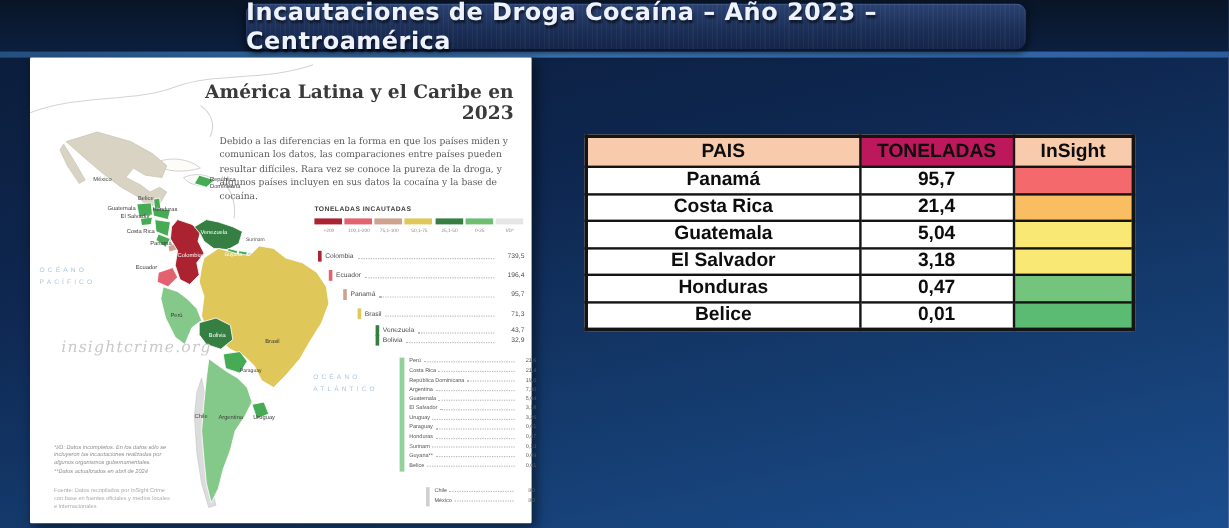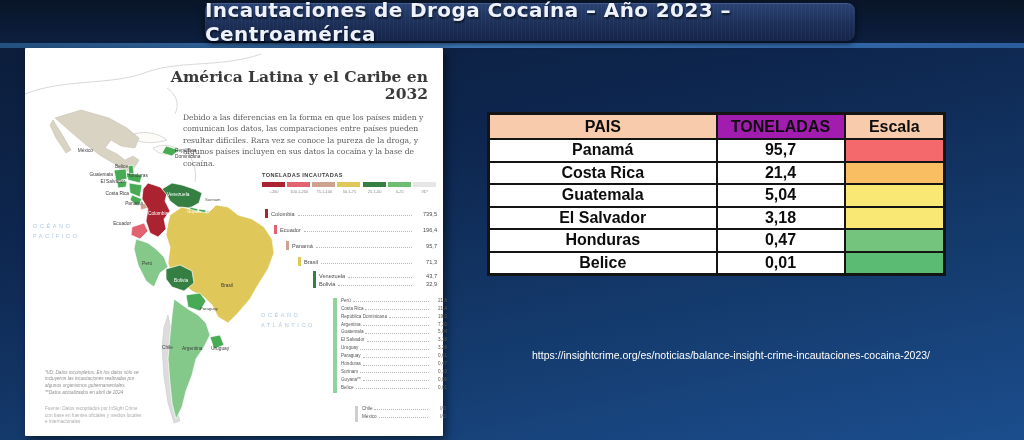--- a/index.html
+++ b/index.html
@@ -126,21 +126,21 @@
     <path class="f-ltgreen data-c" d="M111,191 L123,195 L131,201 L139,209 L143,219 L135,225 L129,239 L121,233 L113,217 L109,201 Z"></path>
     <path class="f-yellow data-c" d="M145,167 L157,159 L171,163 L183,165 L191,157 L203,159 L213,167 L227,171 L239,179 L247,191 L249,205 L243,221 L233,237 L225,251 L213,265 L203,275 L193,269 L187,257 L179,249 L167,243 L157,235 L147,227 L143,215 L145,199 L141,187 L143,175 Z"></path>
     <path class="f-dkgreen data-c" d="M141,221 L155,217 L167,223 L169,235 L159,243 L147,239 L141,231 Z"></path>
     <path class="f-green data-c" d="M161,247 L175,245 L181,253 L175,263 L163,259 Z"></path>
     <path class="f-gray" d="M143,267 L147,287 L145,311 L147,335 L151,359 L155,373 L149,375 L143,355 L139,329 L137,299 L139,279 Z"></path>
     <path class="f-ltgreen data-c" d="M149,251 L163,261 L173,267 L181,275 L185,287 L179,299 L171,311 L167,327 L161,343 L157,359 L151,371 L147,355 L145,335 L143,311 L145,287 L147,267 Z"></path>
     <path class="f-green data-c" d="M185,289 L195,287 L199,297 L189,301 Z"></path>
   </svg>
 
   <div class="map-title">
-    <div>América Latina y el Caribe en 2032</div>
+    <div>América Latina y el Caribe en 2023</div>
   </div>
   <div class="map-desc">Debido a las diferencias en la forma en que los países miden y comunican los datos, las comparaciones entre países pueden resultar difíciles. Rara vez se conoce la pureza de la droga, y algunos países incluyen en sus datos la cocaína y la base de cocaína.</div>
 
   <div class="legend">
     <div class="lt">TONELADAS INCAUTADAS</div>
     <div class="row" id="legend-items">
         <div class="it">
     <div class="sw" style="background: rgb(171, 35, 48);"></div>
     <div class="swl">+200</div>
   </div>
@@ -307,39 +307,40 @@
 
   <div class="ocean" style="left:8px;top:174px">
     <div>OCÉANO</div>
     <div>PACÍFICO</div>
   </div>
   <div class="ocean" style="left:236px;top:263px">
     <div>OCÉANO</div>
     <div>ATLÁNTICO</div>
   </div>
 
+  <div class="watermark">insightcrime.org</div>
 
   <div class="footnotes">
     <p>*I/D: Datos incompletos. En los datos sólo se incluyeron las incautaciones realizadas por algunos organismos gubernamentales.</p>
     <p>**Datos actualizados en abril de 2024</p>
   </div>
   <div class="map-source">Fuente: Datos recopilados por InSight Crime con base en fuentes oficiales y medios locales e internacionales</div>
 </div>
 
 <table class="tbl">
   <colgroup>
       <col style="width:228px">
       <col style="width:128px">
       <col style="width:100px">
     </colgroup>
   <thead>
     <tr>
       <th class="hdr" style="background: rgb(248, 203, 173);">PAIS</th>
-      <th class="hdr" style="background: #a21caf;">TONELADAS</th>
-      <th class="hdr" style="background: rgb(248, 203, 173);">Escala</th>
+      <th class="hdr" style="background: #be185d;">TONELADAS</th>
+      <th class="hdr" style="background: rgb(248, 203, 173);">InSight</th>
     </tr>
   </thead>
   <tbody id="table-body">
       <tr>
     <td class="c-pais">Panamá</td>
     <td class="c-ton">95,7</td>
     <td class="c-esc" style="background: rgb(244, 105, 108);"></td>
   </tr>
       <tr>
     <td class="c-pais">Costa Rica</td>
@@ -363,14 +364,13 @@
   </tr>
       <tr>
     <td class="c-pais">Belice</td>
     <td class="c-ton">0,01</td>
     <td class="c-esc" style="background: rgb(91, 187, 114);"></td>
   </tr>
     </tbody>
 </table>
 
 <div class="fuente">
-  <a href="#">https://insightcrime.org/es/noticias/balance-insight-crime-incautaciones-cocaina-2023/</a>
 </div>
 
 </body></html>

